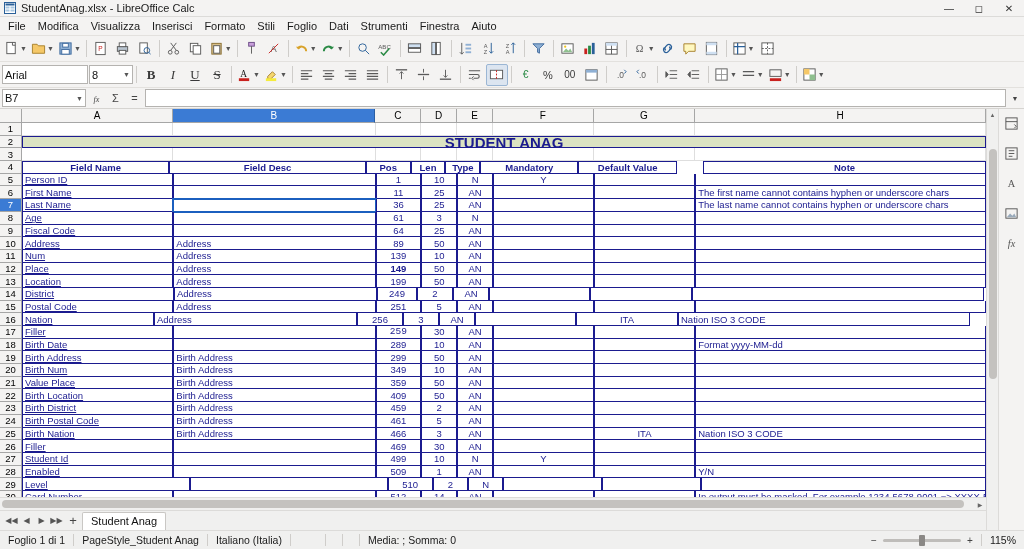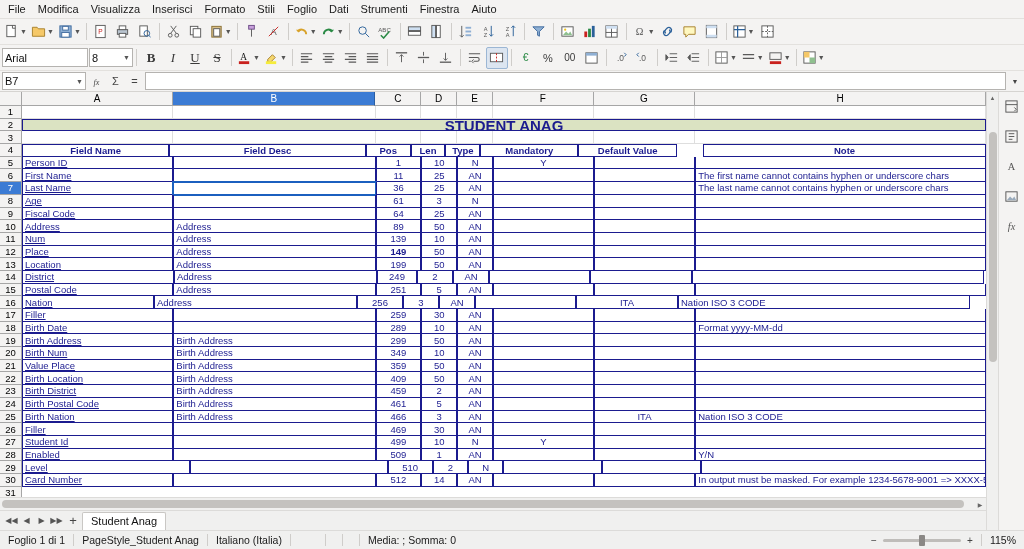--- a/index.html
+++ b/index.html
@@ -163,20 +163,38 @@
   .zs-mid { position: absolute; left: 39px; top: -3px; width: 1px; height: 9px; background: #8f8d8a; }
   .zs-thumb { position: absolute; left: 36px; top: -4px; width: 6px; height: 11px; background: #8a8885; border-radius: 1px; }
   .zs-btn { font-size: 10px; color: #444; width: 10px; text-align: center; }
   .sel-icon { width: 16px; display: flex; align-items: center; justify-content: center; }
 </style>
 </head>
 <body>
 
 <div class="app">
 
+  <div class="titlebar">
+    <div class="tb-icon">
+      <svg width="12" height="12" viewBox="0 0 12 12">
+        <rect x="0.5" y="0.5" width="11" height="11" fill="#fff" stroke="#2a6099"></rect>
+        <rect x="1.5" y="1.5" width="9" height="2" fill="#2a6099"></rect>
+        <rect x="1.5" y="4.5" width="4" height="2" fill="#a8c6e0"></rect>
+        <rect x="6.5" y="4.5" width="4" height="2" fill="#a8c6e0"></rect>
+        <rect x="1.5" y="7.5" width="4" height="2" fill="#a8c6e0"></rect>
+        <rect x="6.5" y="7.5" width="4" height="2" fill="#a8c6e0"></rect>
+      </svg>
+    </div>
+    <div class="tb-title">StudentAnag.xlsx - LibreOffice Calc</div>
+    <div class="win-btns">
+      <div class="win-btn">—</div>
+      <div class="win-btn">◻</div>
+      <div class="win-btn close">✕</div>
+    </div>
+  </div>
 
   <div class="menubar">
     <div class="mi">File</div>
     <div class="mi">Modifica</div>
     <div class="mi">Visualizza</div>
     <div class="mi">Inserisci</div>
     <div class="mi">Formato</div>
     <div class="mi">Stili</div>
     <div class="mi">Foglio</div>
     <div class="mi">Dati</div>
@@ -763,21 +781,21 @@
               <div class="cell bcell navy c-center" style="width: 46px;">256</div>
               <div class="cell bcell navy c-center" style="width: 36px;">3</div>
               <div class="cell bcell navy c-center" style="width: 36px;">AN</div>
               <div class="cell bcell navy c-center" style="width: 101px;"></div>
               <div class="cell bcell navy c-center" style="width: 102px;">ITA</div>
               <div class="cell bcell navy" style="width: 292px;">Nation ISO 3 CODE</div>
             </div>
             <div class="gridrow">
               <div class="cell bcell navy ul" style="width: 152px;">Filler</div>
               <div class="cell bcell navy" style="width: 203px;"></div>
-              <div class="cell bcell navy c-center" style="width: 46px;">259</div>
+              <div class="cell bcell navy c-center" style="width: 46px; font-family: Liberation Mono, monospace;">259</div>
               <div class="cell bcell navy c-center" style="width: 36px;">30</div>
               <div class="cell bcell navy c-center" style="width: 36px;">AN</div>
               <div class="cell bcell navy c-center" style="width: 101px;"></div>
               <div class="cell bcell navy c-center" style="width: 102px;"></div>
               <div class="cell bcell navy" style="width: 292px;"></div>
             </div>
             <div class="gridrow">
               <div class="cell bcell navy ul" style="width: 152px;">Birth Date</div>
               <div class="cell bcell navy" style="width: 203px;"></div>
               <div class="cell bcell navy c-center" style="width: 46px;">289</div>

